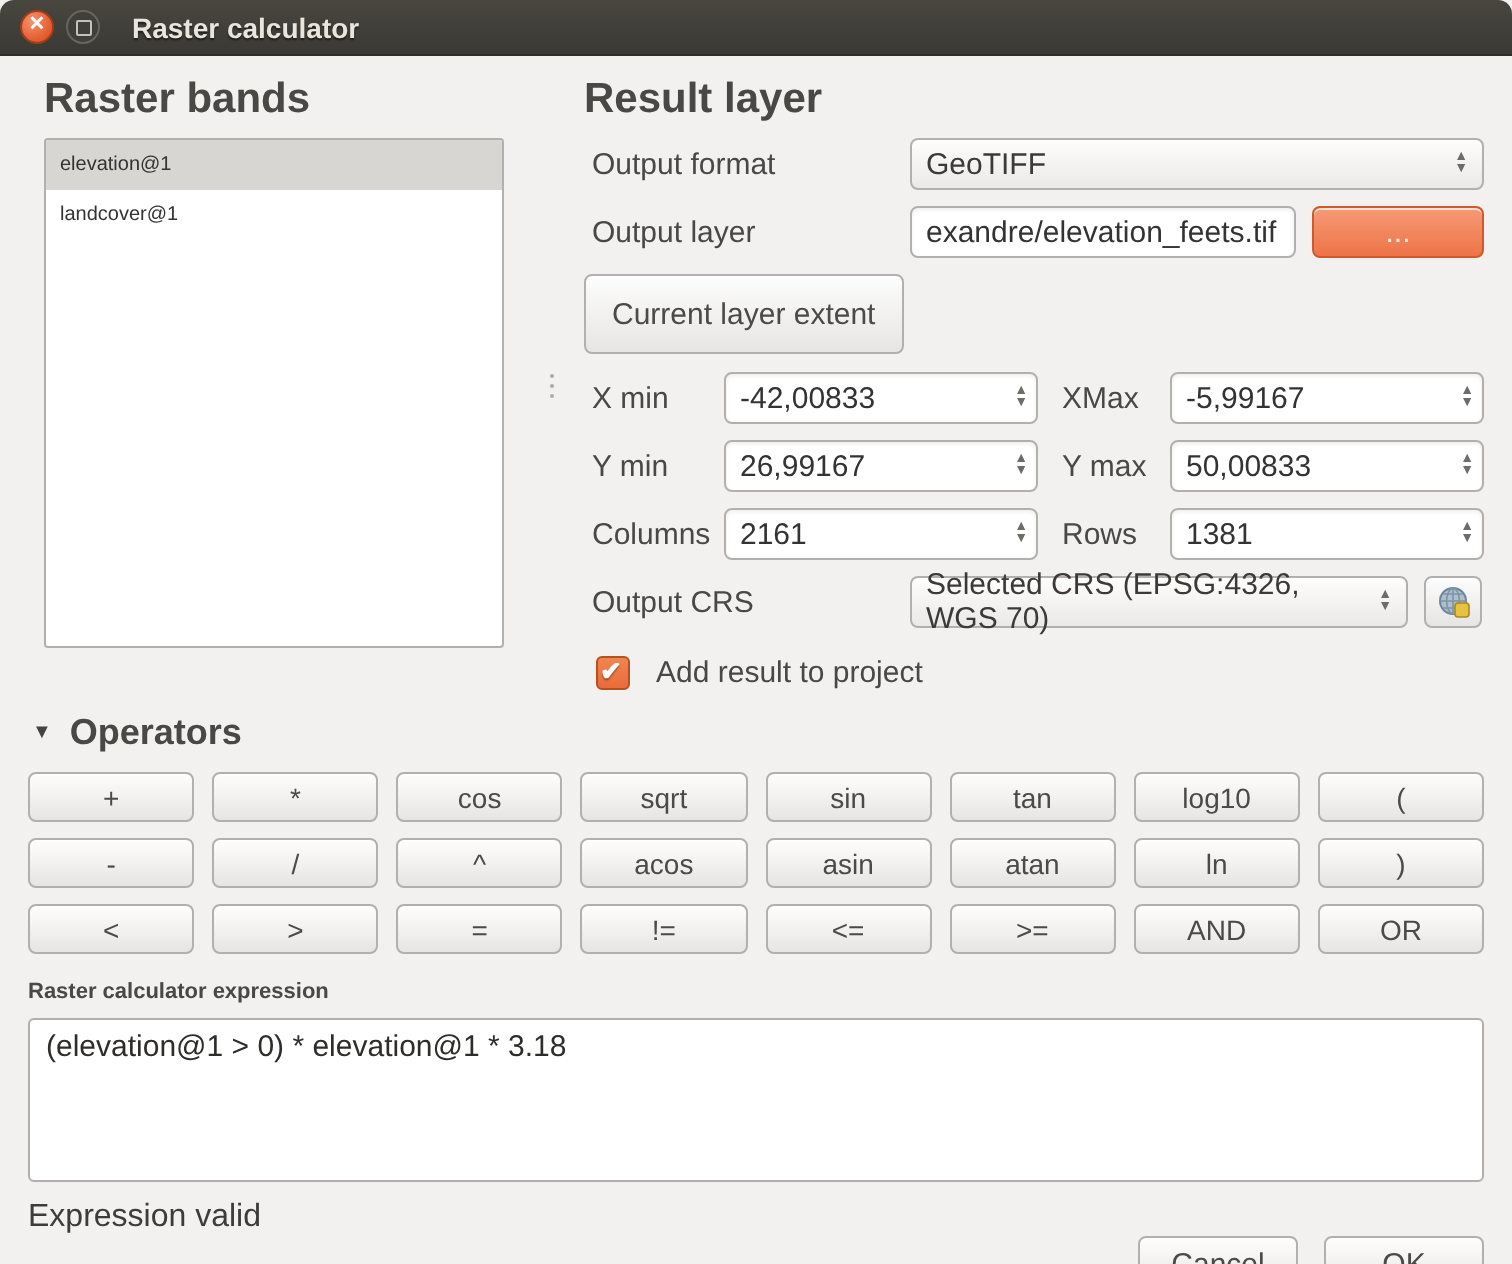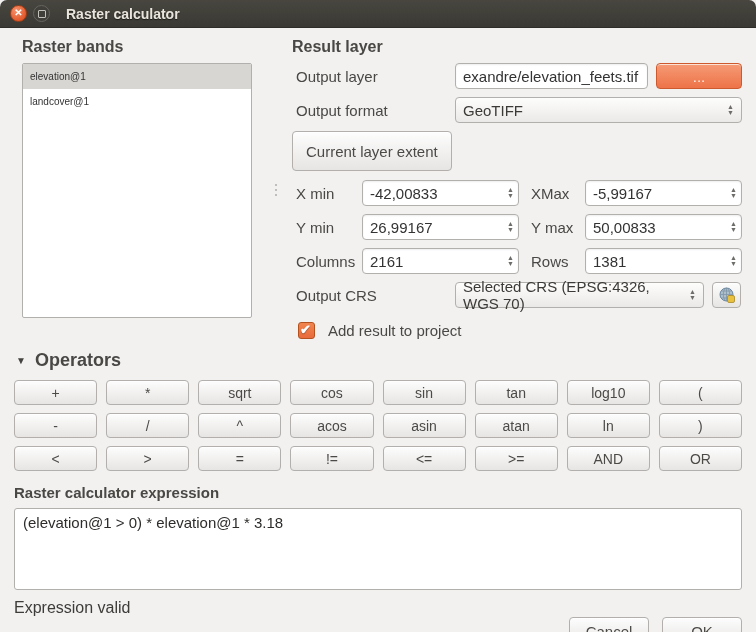--- a/index.html
+++ b/index.html
@@ -11,21 +11,21 @@
     display:flex;align-items:center;padding:0 10px;border-radius:7px 7px 0 0;box-sizing:border-box;}
   .winbtn{width:17px;height:17px;border-radius:50%;display:flex;align-items:center;justify-content:center;margin-right:6px;flex:0 0 auto;cursor:default;}
   .winbtn.close{background:radial-gradient(circle at 35% 30%,#f7916b,#e1572a 75%);border:1px solid #a03e17;box-sizing:border-box;}
   .winbtn.close .x{color:#fff;font-size:10px;font-weight:bold;line-height:1;margin-top:-1px;}
   .winbtn.max{background:#413f3a;border:1px solid #67655e;box-sizing:border-box;}
   .winbtn.max .sq{width:6px;height:6px;border:1.5px solid #c4c1ba;border-radius:1px;}
   .title{color:#e9e5dc;font-weight:bold;font-size:14px;margin-left:10px;text-shadow:0 1px 1px rgba(0,0,0,.55);}
 
   
   .content{flex:1;display:flex;flex-direction:column;padding:10px 14px 12px;box-sizing:border-box;}
-  .group-label{font-weight:bold;font-size:16px;color:#4a4845;margin-bottom:7px;}
+  .group-label{font-weight:bold;font-size:21px;color:#4a4845;margin-bottom:7px;}
   label,.flabel{font-size:15px;color:#4a4845;}
 
   .top{display:flex;}
   .left-col{width:246px;flex:0 0 246px;display:flex;flex-direction:column;padding-left:8px;box-sizing:border-box;}
   .listbox{width:228px;height:253px;background:#ffffff;border:1px solid #b2b0ad;border-radius:2px;font-size:10px;color:#333;overflow:hidden;}
   .list-item{padding:2px 7px;line-height:21px;cursor:default;}
   .list-item[data-selected="true"]{background:#d8d6d3;}
 
   .splitter{flex:0 0 32px;display:flex;align-items:center;justify-content:center;flex-direction:column;gap:3px;}
   .splitter i{width:2px;height:2px;border-radius:50%;background:#aeaca9;display:block;}
@@ -62,21 +62,21 @@
   .checkbox[data-checked="true"] .checkmark{display:block;color:#fff;font-size:13px;font-weight:bold;
     position:absolute;top:-1px;left:1px;text-shadow:0 1px 1px rgba(0,0,0,.35);}
 
   .operators{margin-top:8px;}
   .op-header{display:flex;align-items:center;gap:9px;margin:0 0 9px 2px;cursor:default;}
   .op-header .tri{font-size:10px;color:#45433f;}
   .op-header .op-title{font-weight:bold;font-size:18px;color:#4a4845;}
   .op-grid{display:grid;grid-template-columns:repeat(8,1fr);gap:8px 9px;}
   .op{height:25px;font-size:14px;}
 
-  .expr-label{margin-top:13px;font-weight:bold;font-size:15px;color:#4a4845;margin-bottom:7px;}
+  .expr-label{margin-top:13px;font-weight:bold;font-size:11px;color:#4a4845;margin-bottom:7px;}
   .expr-box{height:82px;box-sizing:border-box;background:#fff;border:1px solid #b2b0ad;border-radius:3px;
     padding:5px 8px;font-size:15px;color:#2e2d2b;font-family:"Liberation Sans",sans-serif;}
   .status{margin-top:9px;font-size:16px;color:#3e3c39;}
 
   .footer{margin-top:auto;display:flex;justify-content:flex-end;gap:13px;}
   .footer .btn{height:28px;min-width:80px;padding:0 14px;}
   .mnemonic-label{display:block;text-align:center;}
   .mnemonic-label::first-letter{text-decoration:underline;}
 </style>
 </head>
@@ -108,35 +108,35 @@
 
       <div class="splitter">
         <i></i>
         <i></i>
         <i></i>
       </div>
 
       <div class="right-col">
         <div class="group-label">Result layer</div>
 
+        <div class="row row-2">
+          <span class="flabel">Output format</span>
+          <div class="combo">
+            <span>GeoTIFF</span>
+            <span class="spin-arrows">
+              <span>▲</span>
+                <span>▼</span>
+            </span>
+          </div>
+        </div>
+
         <div class="row row-3">
           <span class="flabel">Output layer</span>
           <input class="textfield" style="padding-right: 7px;" value="exandre/elevation_feets.tif">
           <button class="btn browse-btn">...</button>
-        </div>
-
-        <div class="row row-2">
-          <span class="flabel">Output format</span>
-          <div class="combo">
-            <span>GeoTIFF</span>
-            <span class="spin-arrows">
-              <span>▲</span>
-                <span>▼</span>
-            </span>
-          </div>
         </div>
 
         <div class="row" style="grid-template-columns:1fr;margin-bottom:9px">
           <button class="btn extent-btn">Current layer extent</button>
         </div>
 
         <div class="row row-ext">
           <span class="flabel">X min</span>
           <span class="spinwrap">
             <input class="textfield" value="-42,00833" style="">
@@ -222,22 +222,22 @@
     </div>
 
     <div class="operators">
       <div class="op-header">
         <span class="tri">▼</span>
         <span class="op-title">Operators</span>
       </div>
       <div class="op-grid">
         <button class="btn op">+</button>
         <button class="btn op">*</button>
+        <button class="btn op">cos</button>
         <button class="btn op">sqrt</button>
-        <button class="btn op">cos</button>
         <button class="btn op">sin</button>
         <button class="btn op">tan</button>
         <button class="btn op">log10</button>
         <button class="btn op">(</button>
 
         <button class="btn op">-</button>
         <button class="btn op">/</button>
         <button class="btn op">^</button>
         <button class="btn op">acos</button>
         <button class="btn op">asin</button>

